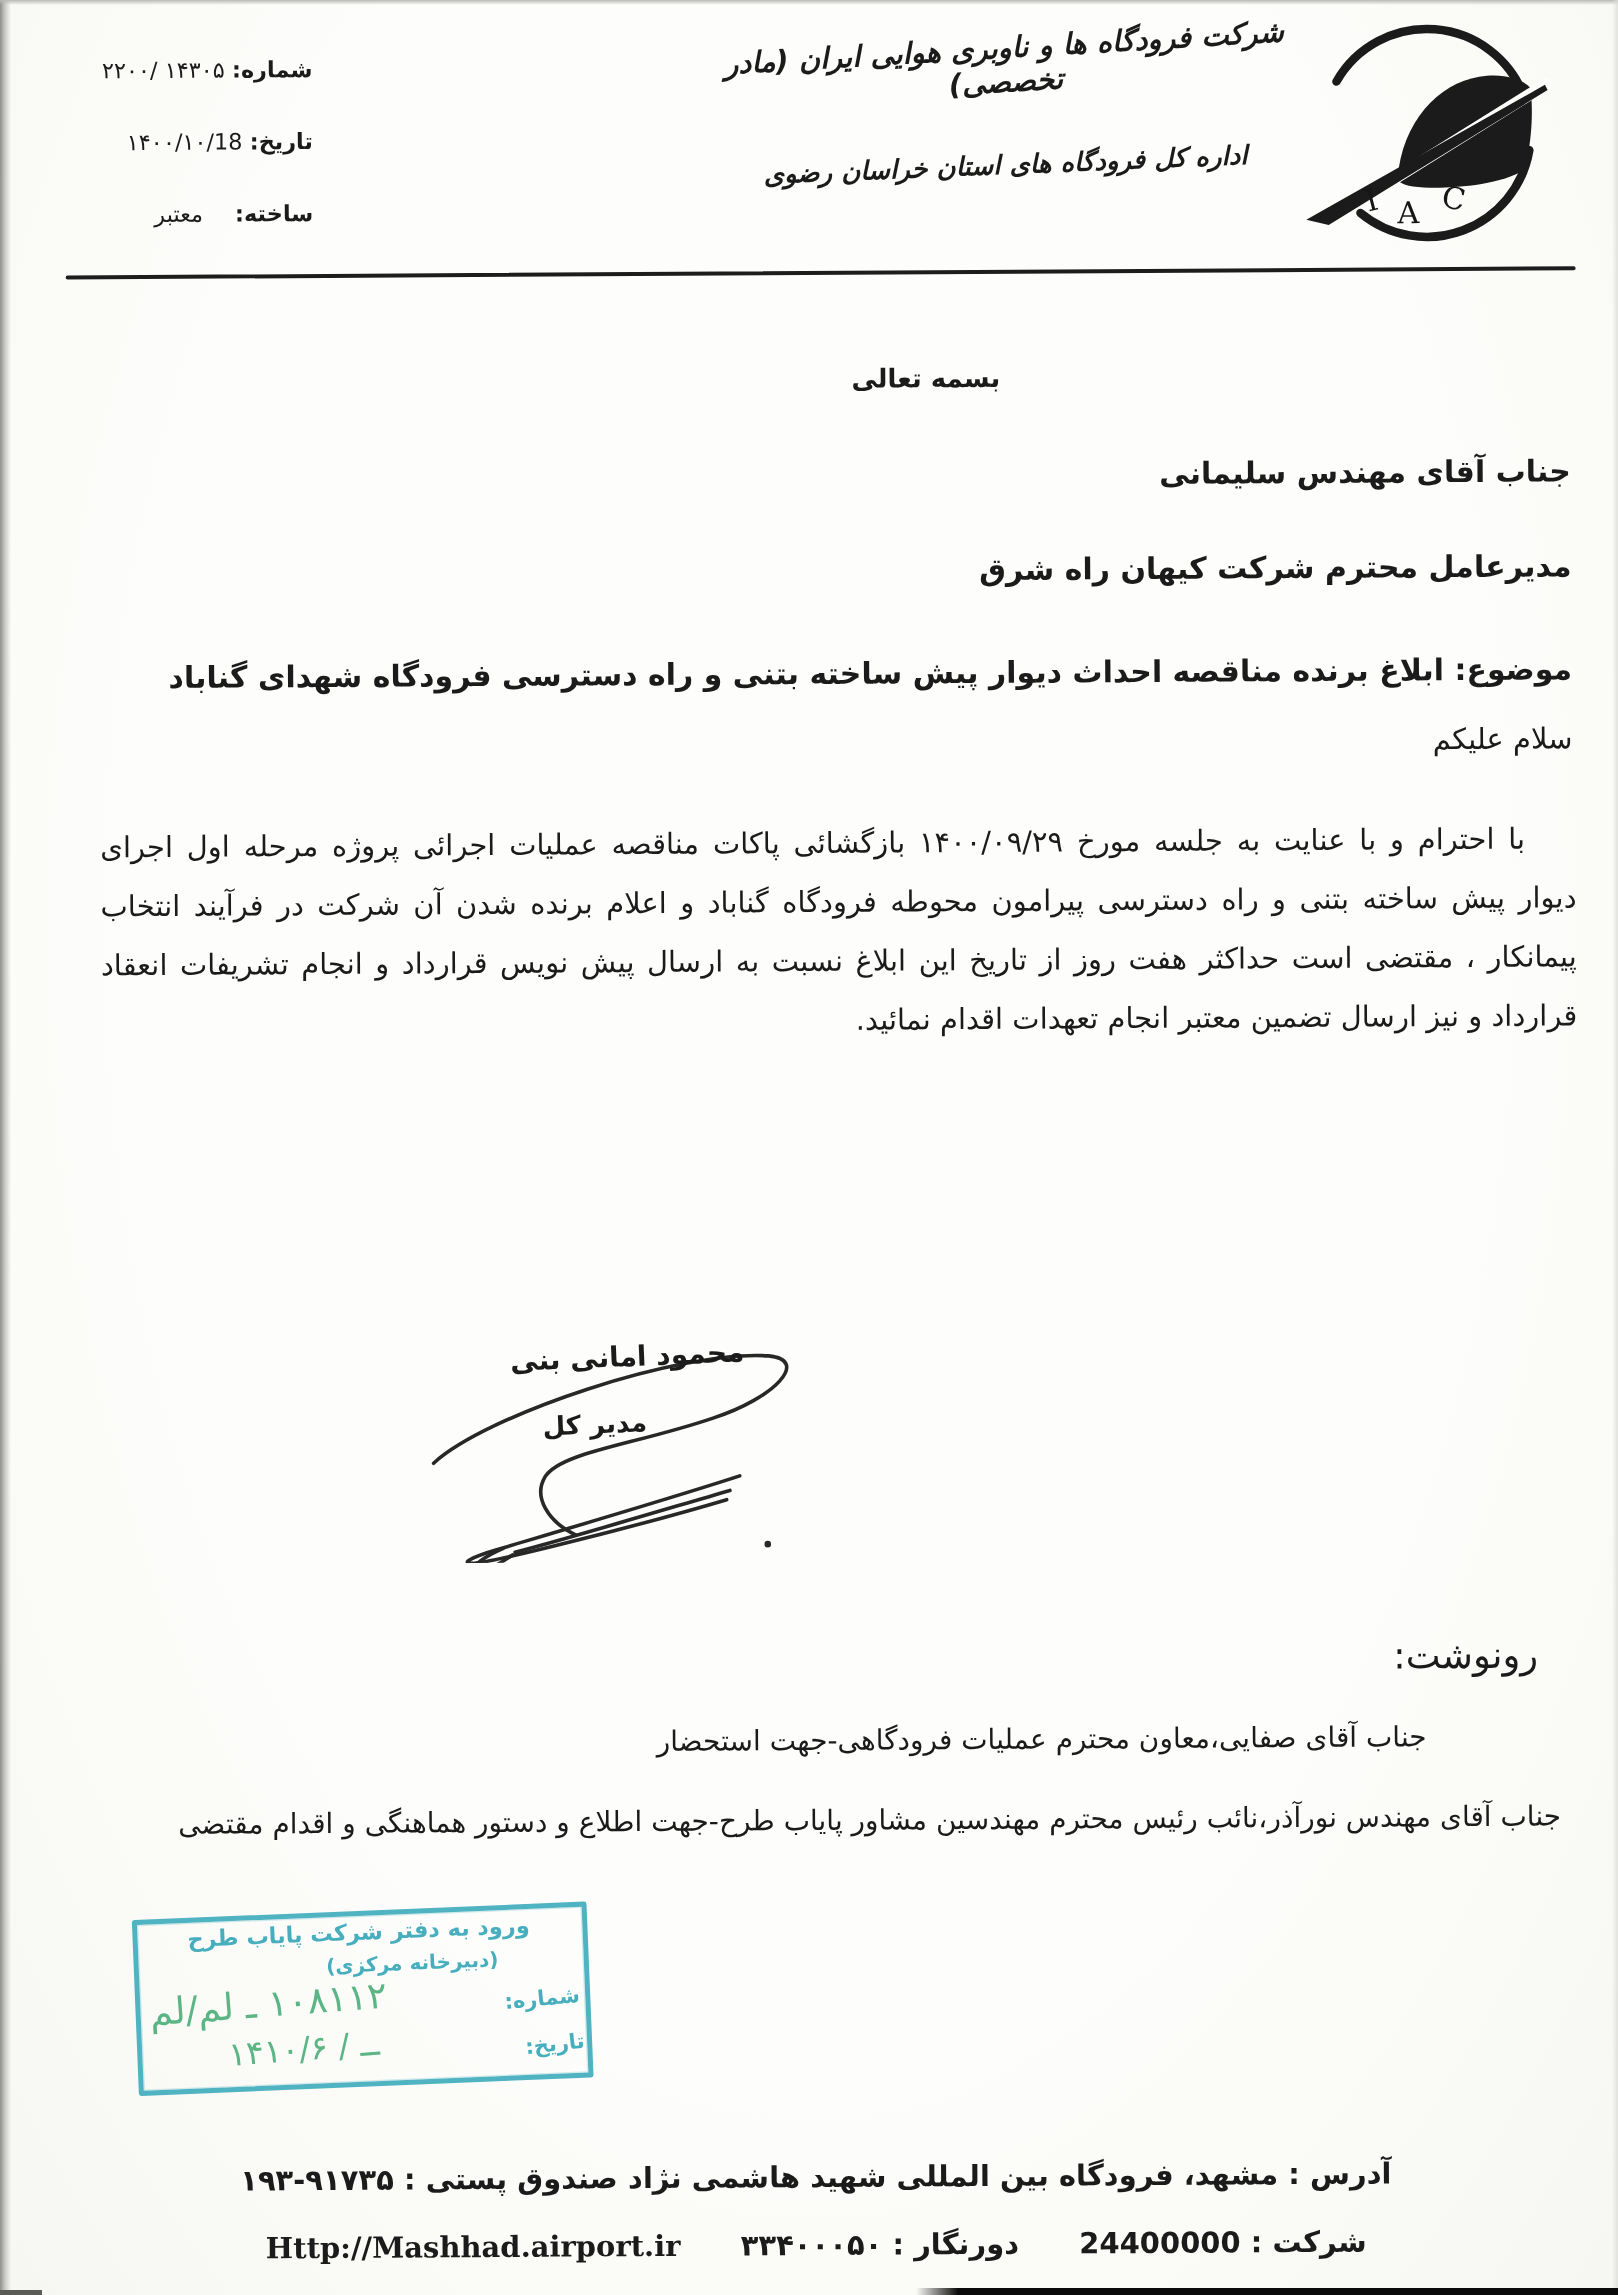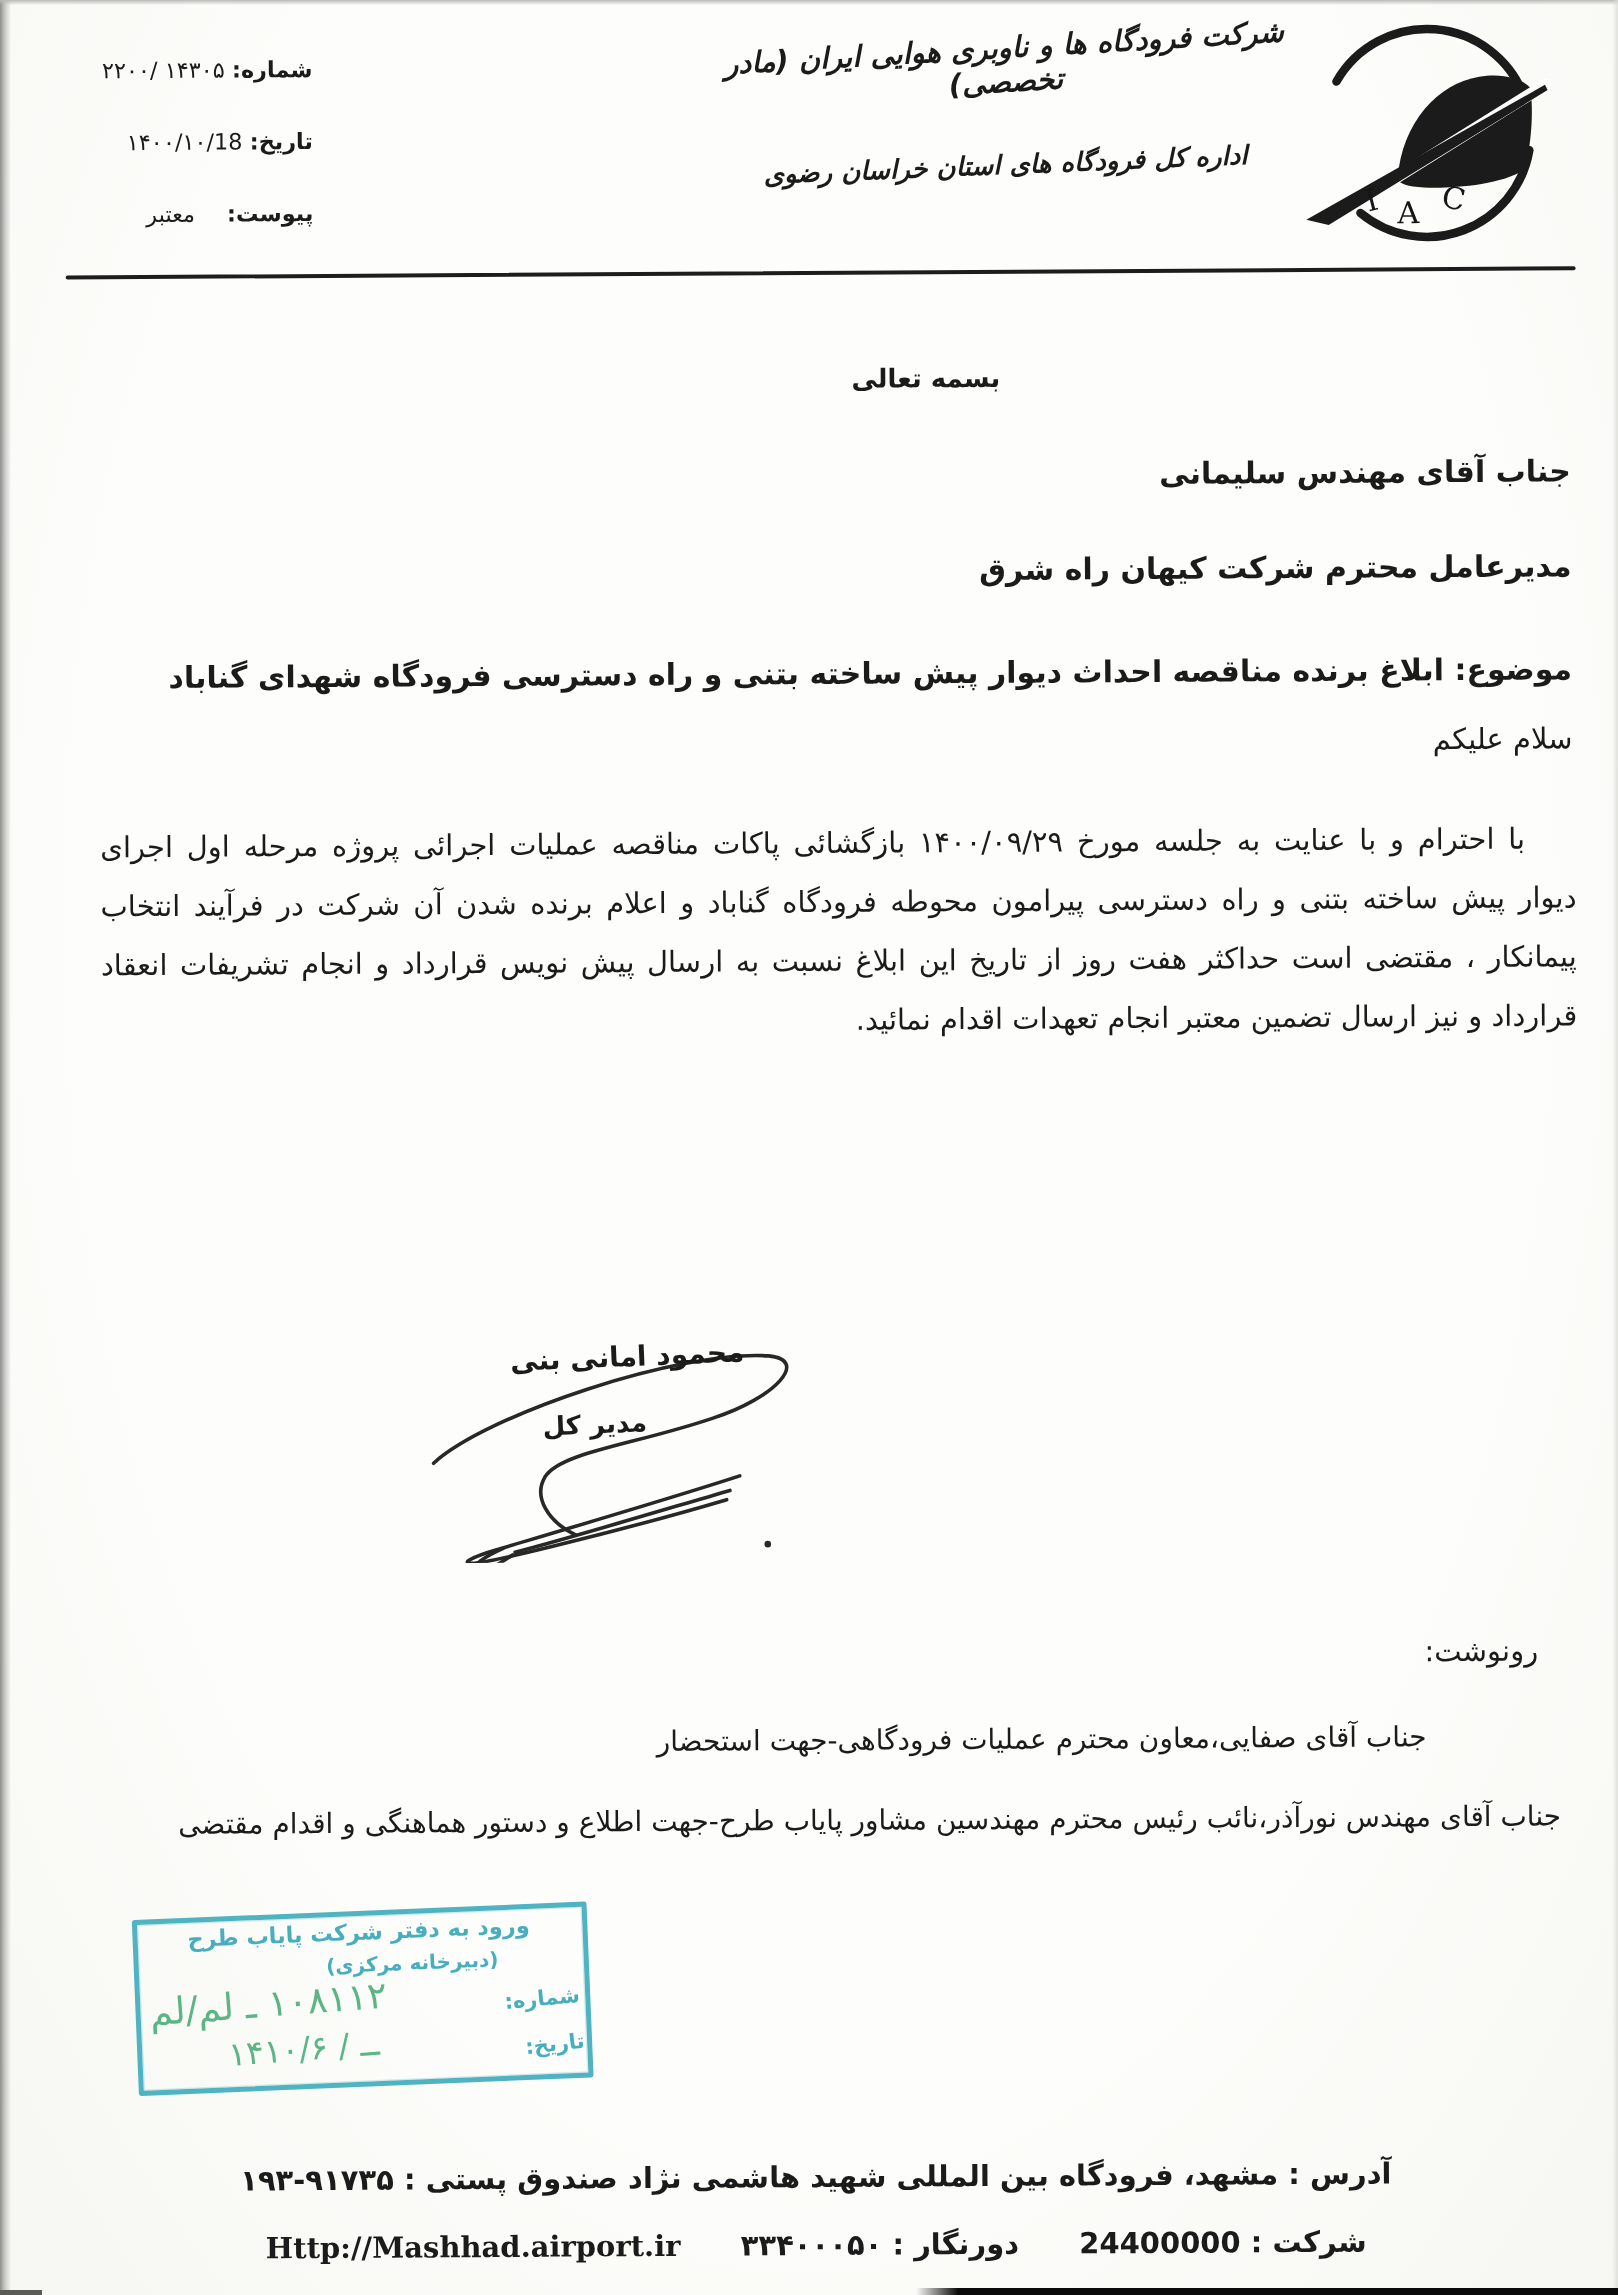--- a/index.html
+++ b/index.html
@@ -62,21 +62,21 @@
 
   
   .signature{position:absolute;top:1278px;left:369px;width:461px;height:283px;}
   .signature svg{position:absolute;inset:0;width:100%;height:100%;}
   .sig-name{position:absolute;top:61px;left:132px;width:250px;text-align:center;
     font-size:28px;font-weight:bold;transform:rotate(-2deg);}
   .sig-title{position:absolute;top:130px;left:112px;width:224px;text-align:center;
     font-size:26px;font-weight:bold;transform:rotate(-2deg);}
 
   
-  .cc-label{position:absolute;top:1638px;right:84px;font-size:29px;}
+  .cc-label{position:absolute;top:1638px;right:84px;font-size:37px;}
   .cc-line1{position:absolute;top:1724px;right:196px;font-size:28px;}
   .cc-line2{position:absolute;top:1804px;right:62px;font-size:28px;white-space:nowrap;}
 
   
   .stamp{position:absolute;top:1908px;left:130px;width:445px;height:166px;
     border:5.3px solid #43aebe;border-radius:2.6px;
     transform:rotate(-2deg);opacity:0.93;
     box-shadow:inset 0 0 0 1.3px rgba(67,174,190,0.25);}
   .stamp-ink{color:#3aa9ba;}
   .stamp-line1{position:absolute;top:2.6px;right:20px;width:408px;text-align:center;
@@ -107,21 +107,21 @@
   <div class="meta">
     <div class="meta-row">
       <span class="meta-label">شماره:</span>
       <span class="meta-value ltr">۲۲۰۰/ ۱۴۳۰۵</span>
     </div>
     <div class="meta-row">
       <span class="meta-label">تاریخ:</span>
       <span class="meta-value ltr">۱۴۰۰/۱۰/18</span>
     </div>
     <div class="meta-row">
-      <span class="meta-label">پیوست:</span>
+      <span class="meta-label">ساخته:</span>
       <span class="meta-value">معتبر</span>
     </div>
   </div>
 
   <div class="org">
     <div class="org-line1">شرکت فرودگاه ها و ناوبری هوایی ایران (مادر تخصصی)</div>
     <div class="org-line2">اداره کل فرودگاه های استان خراسان رضوی</div>
   </div>
 
   <div class="logo">

